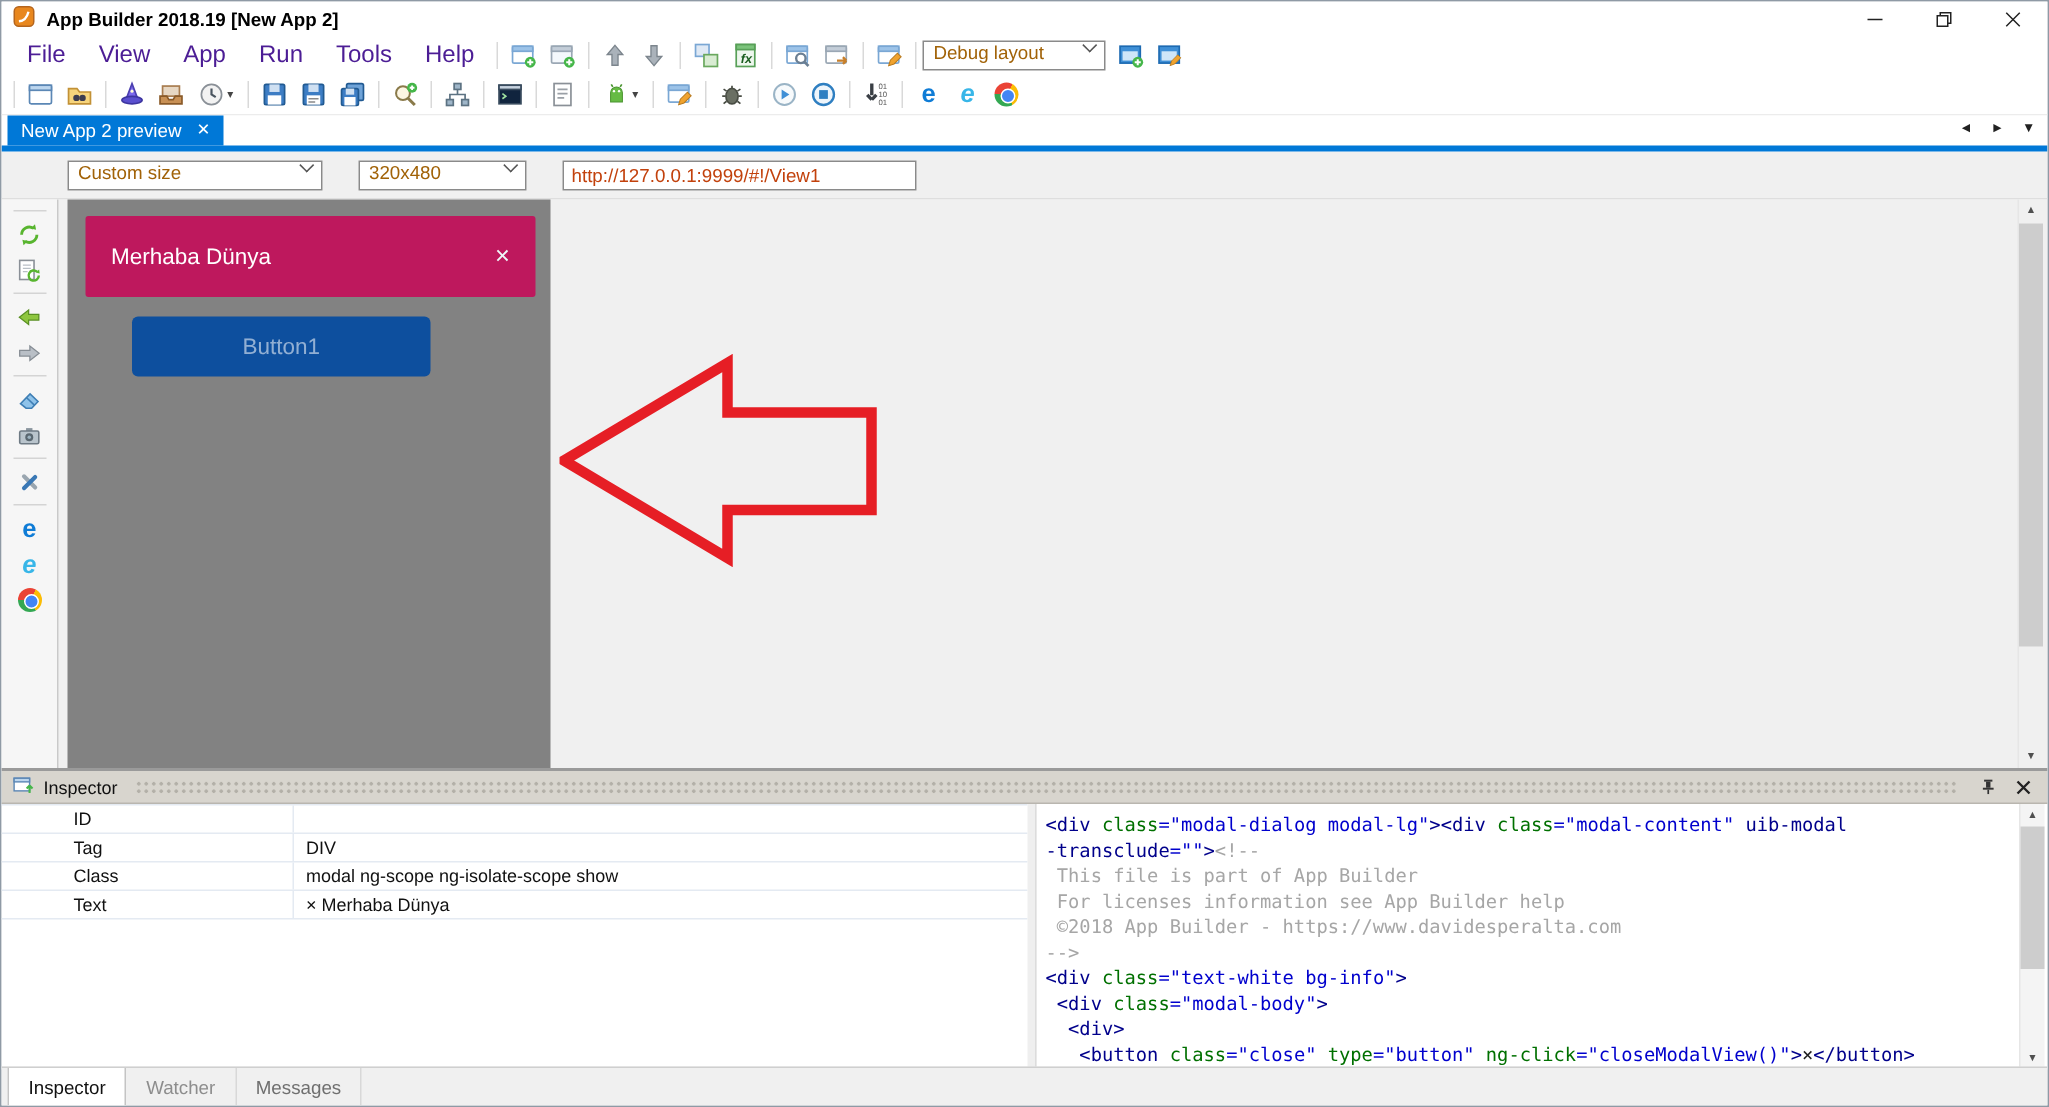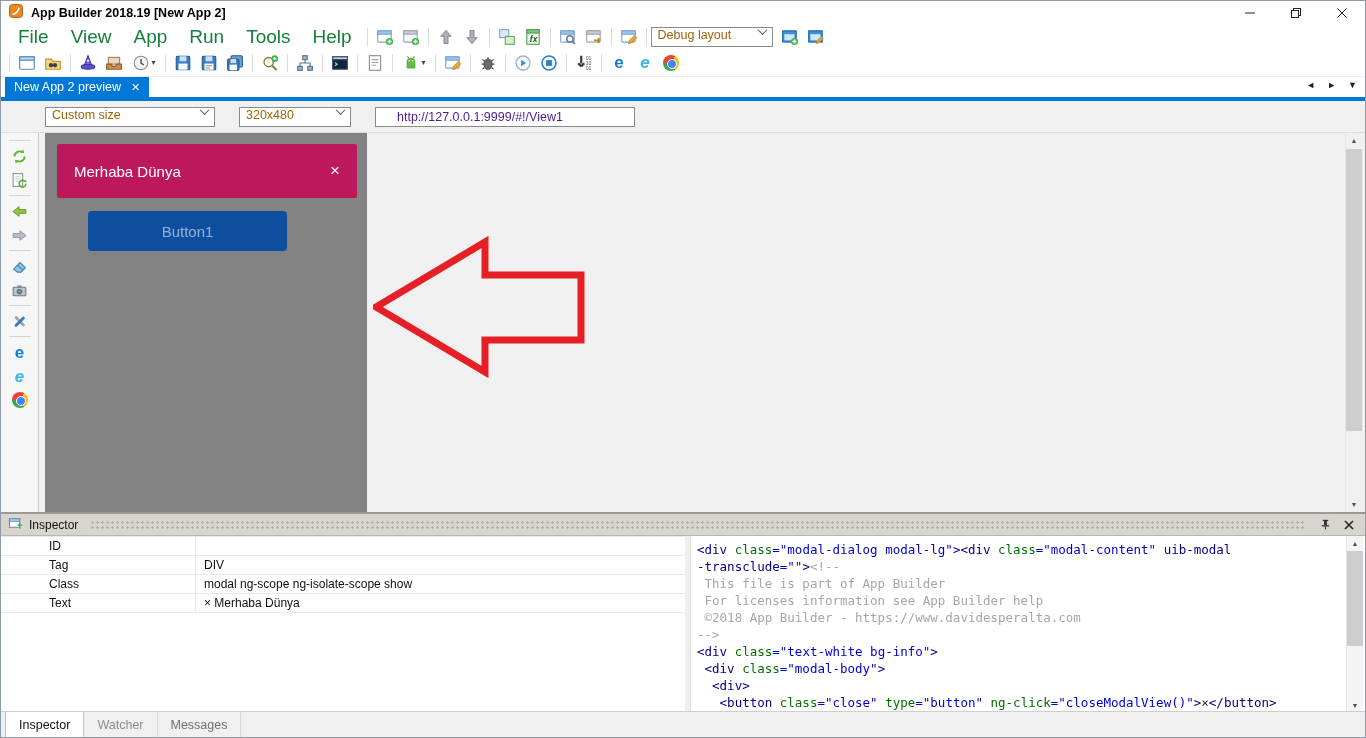--- a/index.html
+++ b/index.html
@@ -8,21 +8,21 @@
   #app { position:relative; width:1366px; height:738px; background:#fff; border:1px solid #8f9aa5; overflow:hidden; color:#111; }
 
   
   .titlebar { height:24px; display:flex; align-items:center; gap:7px; padding-left:7px; background:#fff; }
   .title { font-size:12.5px; font-weight:700; color:#000; }
   .win-controls { margin-left:auto; display:flex; height:100%; }
   .win-btn { width:46px; height:100%; display:flex; align-items:center; justify-content:center; }
 
   
   .menurow { height:24px; display:flex; align-items:center; background:#fff; padding-left:6px; }
-  .menu-item { padding:3px 11px; font-size:19px; color:#15803d; }
+  .menu-item { padding:3px 11px; font-size:16px; color:#4c1d95; }
   .toolbar2 { height:28px; display:flex; align-items:center; background:#fff; padding-left:4px; border-bottom:1px solid #ececec; }
   .vsep { width:1px; height:18px; background:#d9d9d9; margin:0 4px; flex:none; }
   .tbtn { width:26px; height:22px; display:flex; align-items:center; justify-content:center; flex:none; }
   .tbtn svg { display:block; }
   .dd-arrow { font-size:8px; color:#444; margin-left:1px; }
   .combo { height:20px; background:#fff; border:1px solid #8a8a8a; display:flex; align-items:flex-start; padding:0 6px; font-size:12.5px; color:#a16207; }
   .combo .chev { width:7px; height:7px; border-right:1.5px solid #555; border-bottom:1.5px solid #555; transform:rotate(45deg) translate(-1px,-1px); margin-left:auto; flex:none; }
   .e-edge { font-weight:700; font-size:17px; color:#0f7cd6; line-height:1; }
   .e-ie { font-weight:700; font-style:italic; font-size:17px; color:#38b6e8; line-height:1; }
   .chrome-dot { position:relative; width:16px; height:16px; border-radius:50%;
@@ -31,21 +31,21 @@
 
   
   .tabbar { position:relative; height:24px; background:#fff; display:flex; align-items:flex-start; }
   .tabbar::after { content:''; position:absolute; left:0; right:0; bottom:0; height:4px; background:#0078d7; }
   .ptab { margin-left:4px; height:20px; background:#0078d7; color:#fff; display:flex; align-items:center; gap:10px; padding:0 9px; font-size:12.5px; }
   .ptab .tclose { font-size:11px; line-height:1; }
   .tab-scroll { position:absolute; right:8px; top:3px; display:flex; gap:12px; color:#222; font-size:9px; }
 
   
   .previewbar { height:32px; background:#f0f0f0; border-bottom:1px solid #dedede; display:flex; align-items:center; gap:24px; padding-left:44px; }
-  .url-input { width:260px; height:20px; border:1px solid #8a8a8a; background:#fff; font-family:"Liberation Sans",sans-serif; font-size:12.5px; padding:0 21px; color:#4c1d95; }
+  .url-input { width:236px; height:20px; border:1px solid #8a8a8a; background:#fff; font-family:"Liberation Sans",sans-serif; font-size:12.5px; padding:0 5px; color:#c2410c; }
 
   
   .main { position:absolute; top:132px; left:0; width:100%; height:379px; background:#f0f0f0; }
   .rail { position:absolute; left:0; top:0; bottom:0; width:38px; background:#f6f6f6; border-right:1px solid #c9c9c9; display:flex; flex-direction:column; align-items:center; padding-top:4px; }
   .rail .tbtn { height:24px; }
   .hsep { width:22px; height:1px; background:#d4d4d4; margin:3px 0; flex:none; }
   .phone { position:absolute; left:44px; top:0; width:322px; height:100%; background:#828282; }
   .m-head { position:absolute; left:12px; top:11px; width:300px; height:54px; background:#be185d; border-radius:2px; color:#fff; display:flex; align-items:center; padding:0 17px; font-size:15px; }
   .m-close { margin-left:auto; font-size:17px; color:#eef7f9; }
   .m-btn { position:absolute; left:43px; top:78px; width:199px; height:40px; background:#0d4f9e; border-radius:4px; color:rgba(255,255,255,0.55); display:flex; align-items:center; justify-content:center; font-size:15px; }

